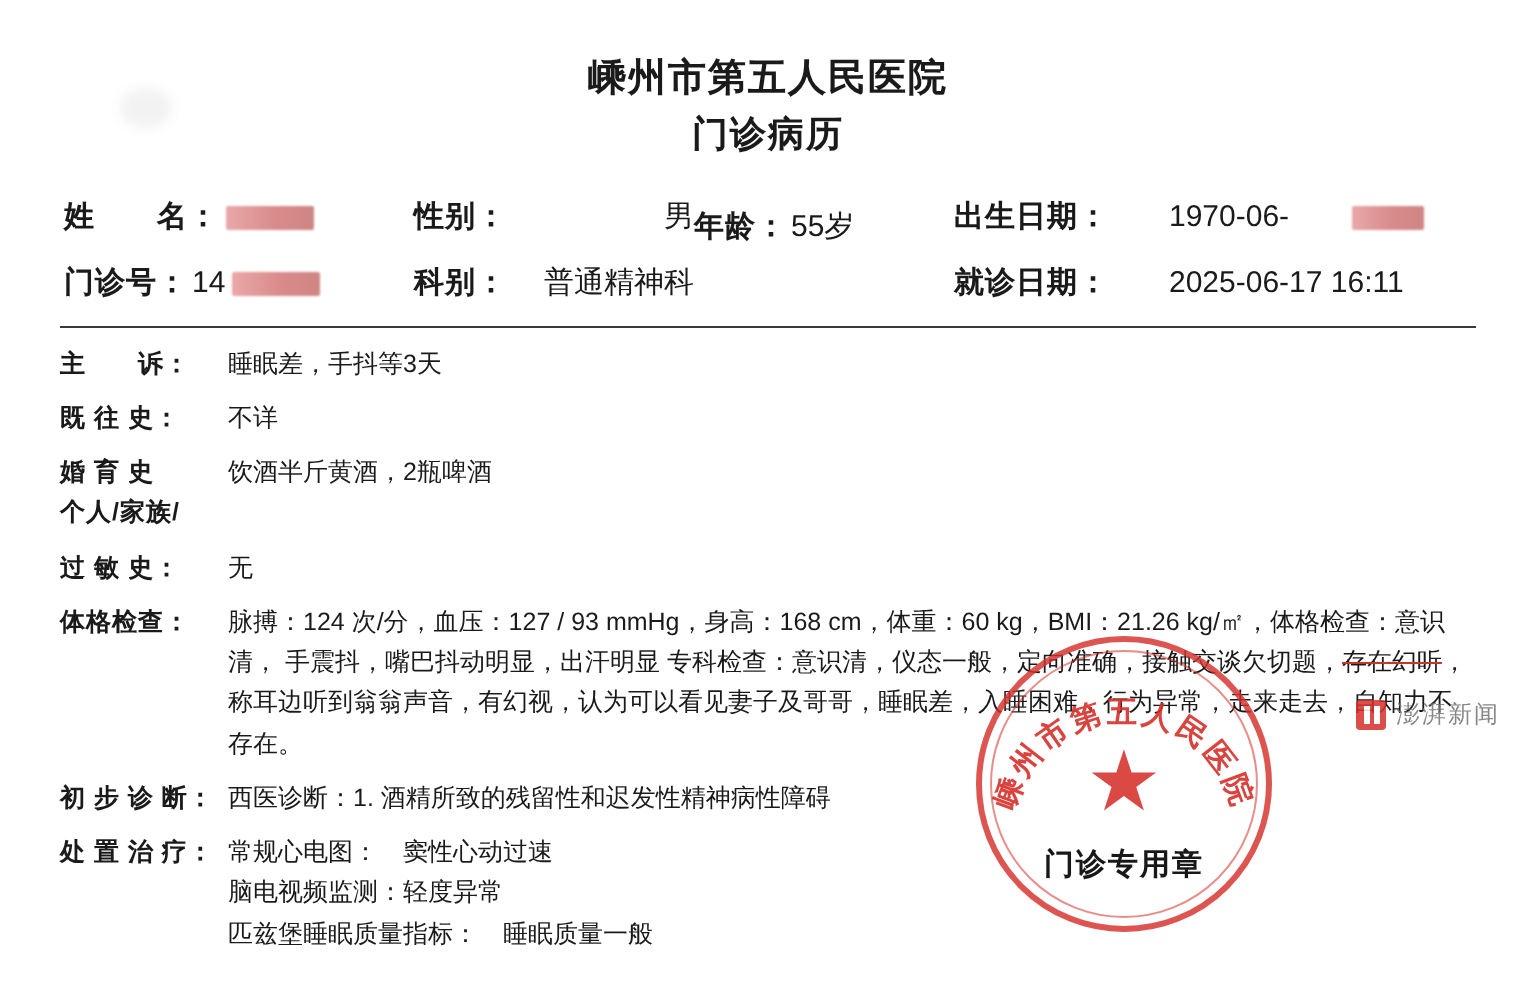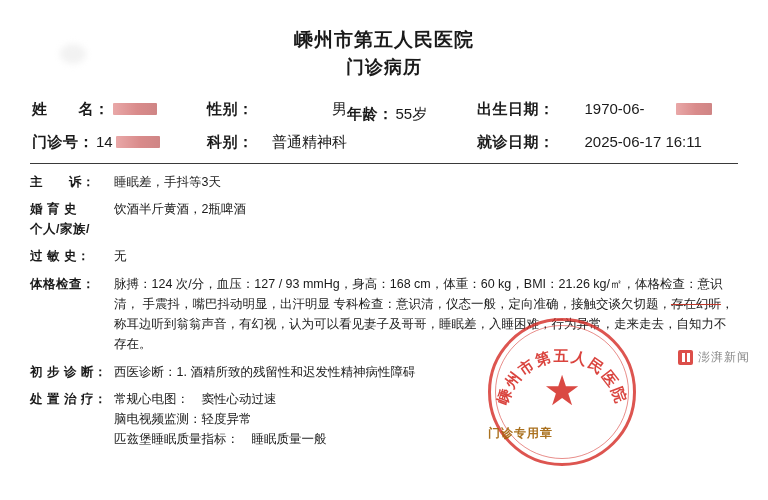--- a/index.html
+++ b/index.html
@@ -157,24 +157,24 @@
     font-size: 15px;
     font-weight: bold;
     letter-spacing: 2px;
     opacity: 0.9;
   }
   .stamp-bottom {
     position: absolute;
     left: 0;
     right: 0;
     bottom: 24px;
-    text-align: left;
-    color: #a16207;
+    text-align: center;
+    color: #000000;
     font-family: "Liberation Serif", serif;
-    font-size: 12px;
+    font-size: 15px;
     font-weight: bold;
     letter-spacing: 1px;
     opacity: 0.9;
   }
   
   .watermark {
     position: absolute;
     right: 18px;
     bottom: 10px;
     display: flex;
@@ -268,20 +268,24 @@
   <hr class="hr-line">
 
   <div class="body-area">
 
     <div class="brow">
       <div class="blabel">主　　诉：</div>
       <div class="bcontent">睡眠差，手抖等3天</div>
     </div>
 
 
+    <div class="brow">
+      <div class="blabel">既 往 史：</div>
+      <div class="bcontent">不详</div>
+    </div>
 
     <div class="brow">
       <div class="blabel two-line-label">
         <span class="sub-line">婚 育 史</span>
         <span class="sub-line">个人/家族/</span>
       </div>
       <div class="bcontent">饮酒半斤黄酒，2瓶啤酒</div>
     </div>
 
     <div class="brow">

